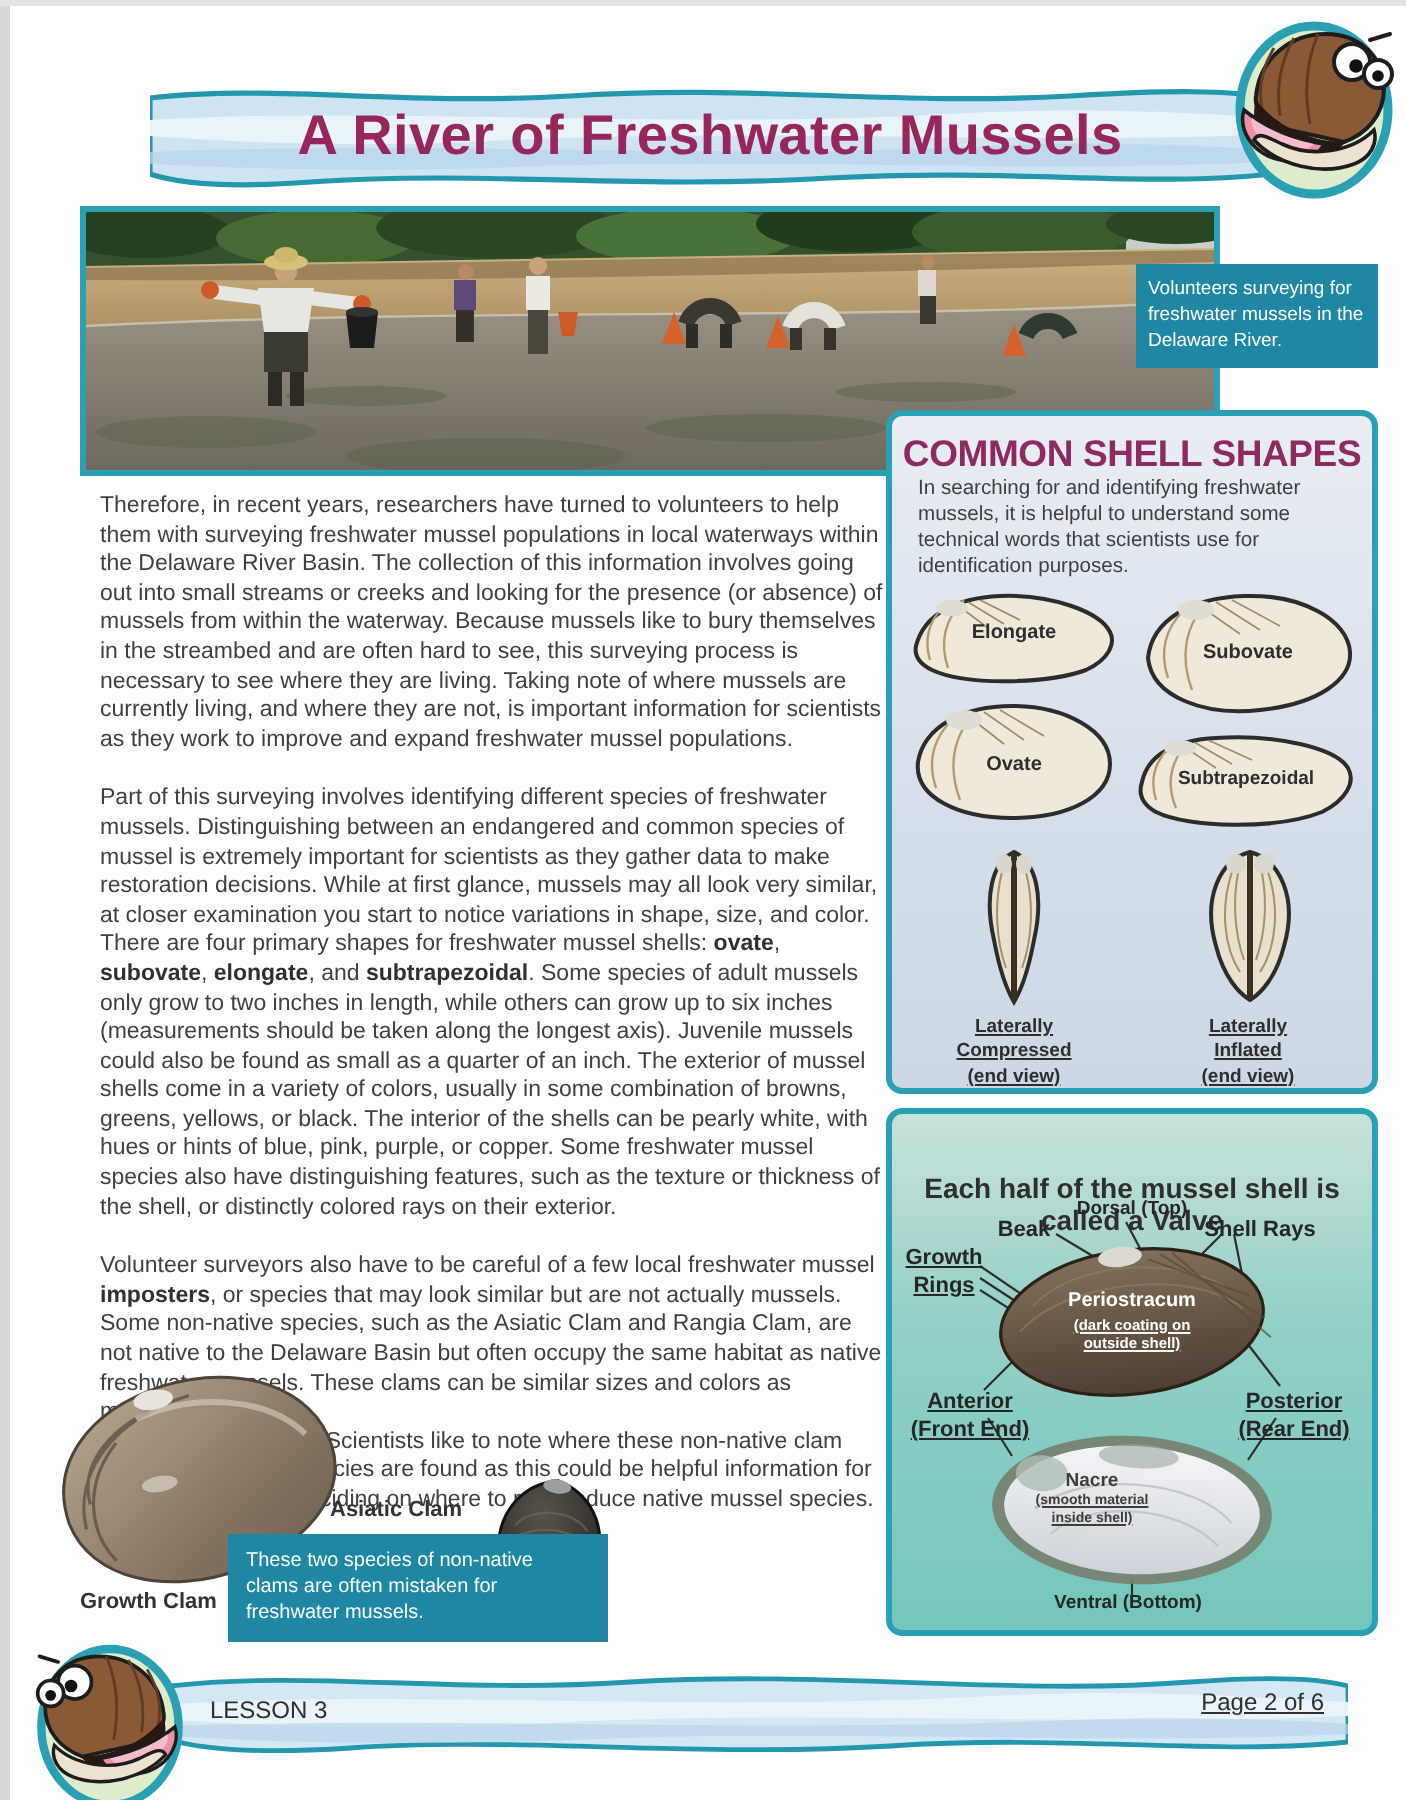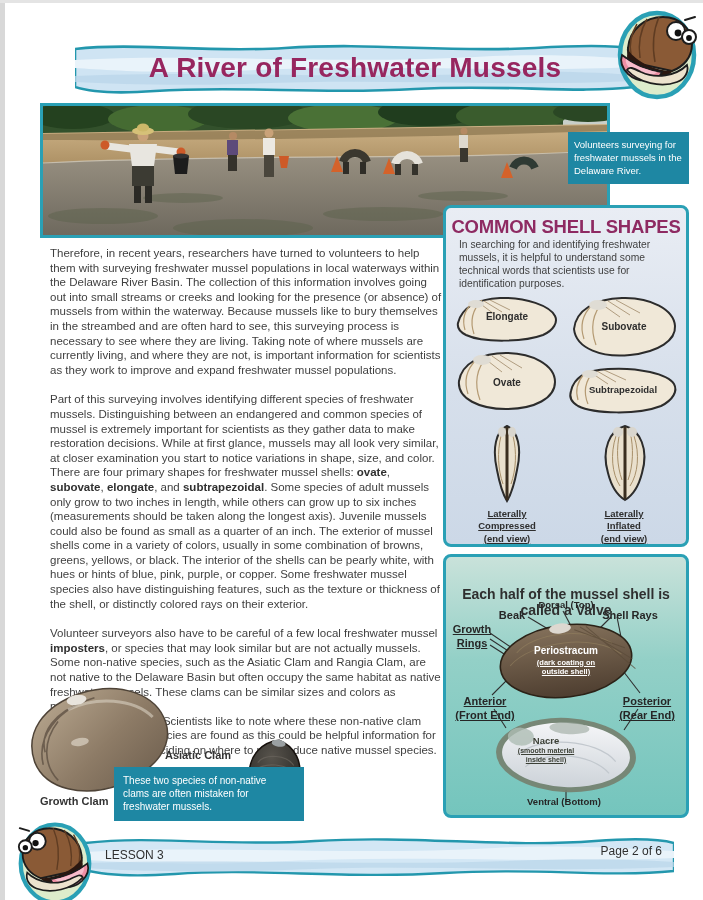--- a/index.html
+++ b/index.html
@@ -52,21 +52,21 @@
   .m-label{position:absolute;font-weight:700;color:#262626;font-size:11px;line-height:1.25;text-align:center;}
   .m-perio{color:#ffffff;font-size:10px;}
   .m-perio .sub{font-size:7.5px;font-weight:700;display:block;}
   .m-nacre{color:#3c4036;font-size:9.5px;}
   .m-nacre .sub{font-size:7px;font-weight:700;display:block;}
 
   
   .footer-banner{left:85px;top:832px;width:589px;height:48px;}
   .footer-banner svg{position:absolute;left:0;top:0;}
   .lesson-label{position:absolute;left:20px;top:16px;font-size:12px;color:#2f2f2f;}
-  .pagenum-label{position:absolute;right:12px;top:12px;font-size:12px;color:#2f2f2f;}
+  .pagenum-label{position:absolute;right:12px;top:12px;font-size:12px;color:#2f2f2f;text-decoration:underline;}
   .mascot-top{left:615px;top:6px;width:84px;height:96px;}
   .mascot-bottom{left:16px;top:818px;width:78px;height:89px;}
   .mascot-bottom svg{transform:scaleX(-1);}
 </style>
 </head>
 <body>
 
 <div class="page">
   <div class="edge-left"></div>
   <div class="edge-top"></div>

